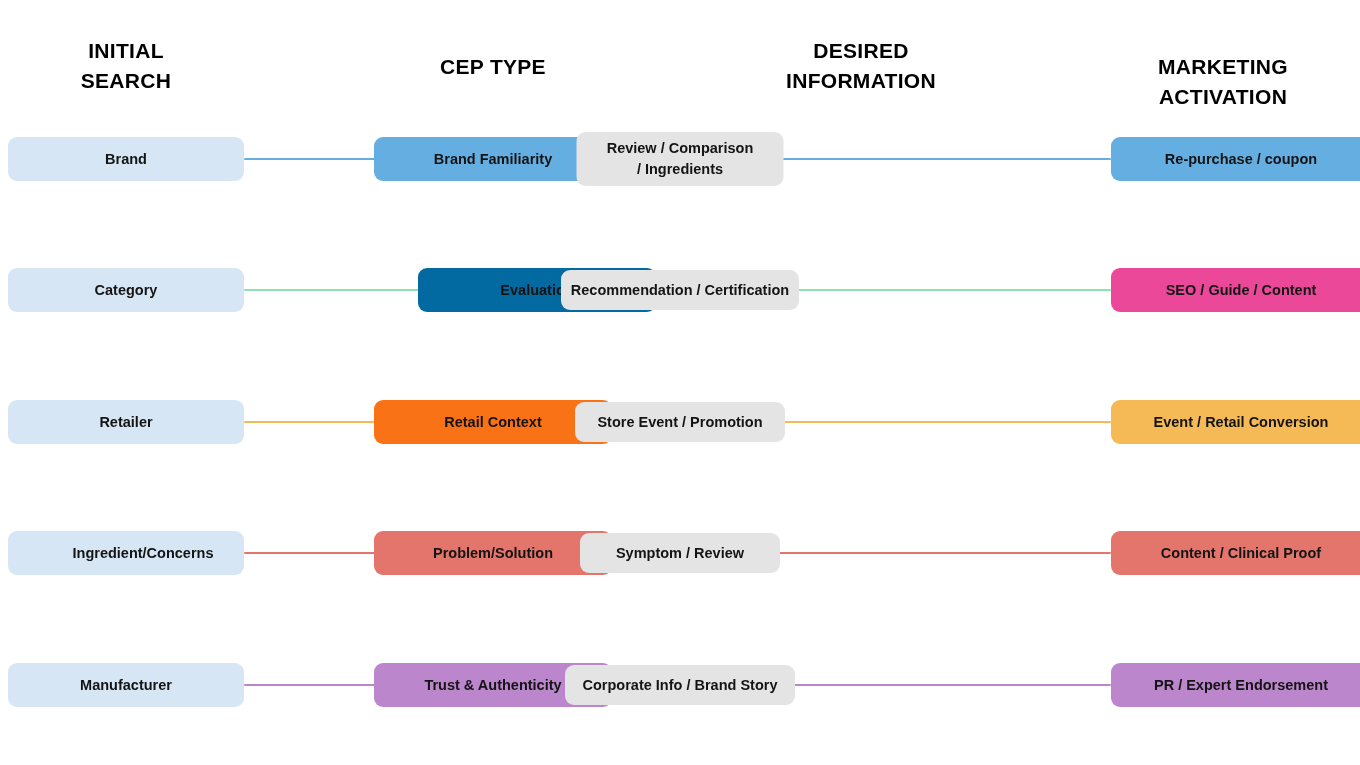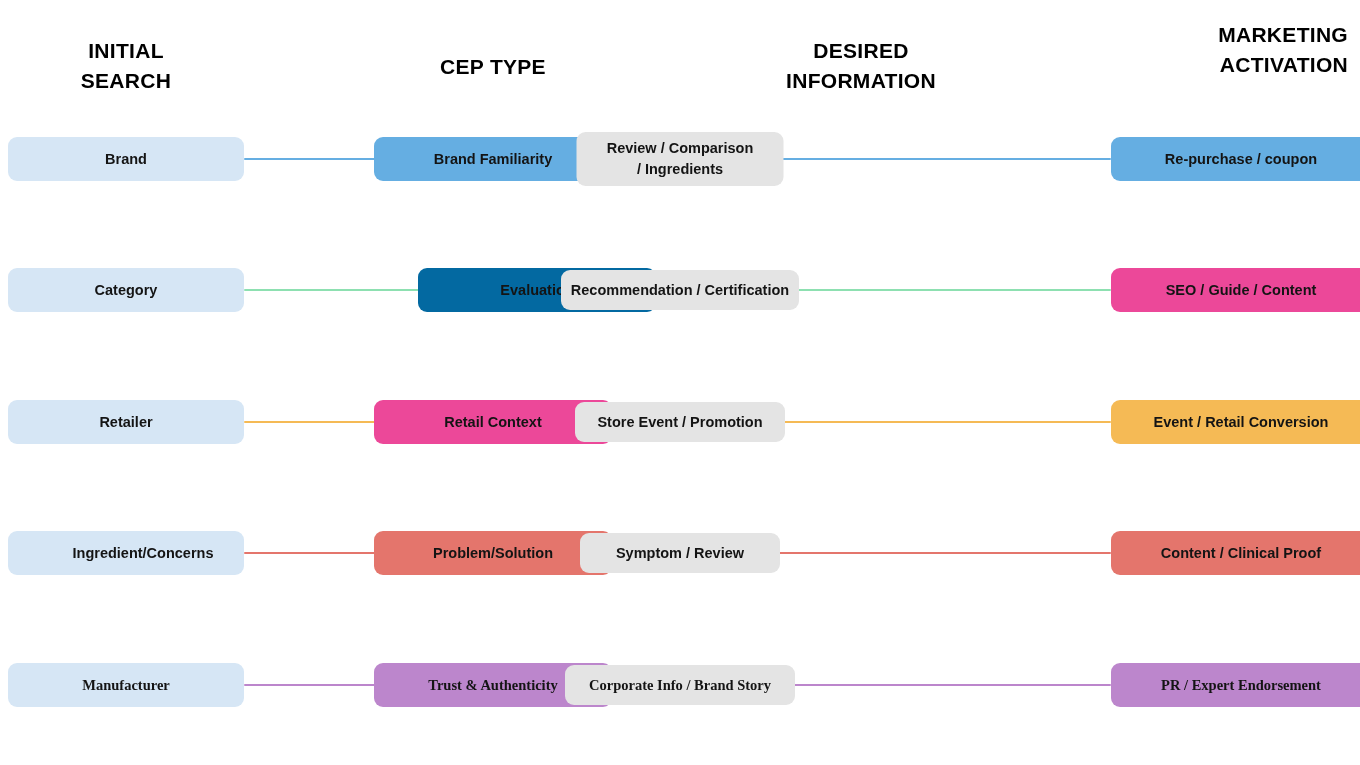--- a/index.html
+++ b/index.html
@@ -30,21 +30,21 @@
     font-weight: bold;
     font-size: 21px;
     line-height: 30px;
     letter-spacing: 0.3px;
     color: #000000;
     white-space: pre-line;
   }
   .col-header.c0 { left: 8px;    width: 236px; top: 36px; }
   .col-header.c1 { left: 374px;  width: 238px; top: 52px; }
   .col-header.c2 { left: 730px;  width: 262px; top: 36px; }
-  .col-header.c3 { left: 1098px; width: 250px; top: 20px; text-align: right; }
+  .col-header.c3 { left: 1098px; width: 250px; top: 52px; }
 
   
   .row {
     position: absolute;
     left: 0;
     width: 1360px;
     height: 46px;
   }
 
   
@@ -110,32 +110,32 @@
       <div class="row" style="top: 267px;">
         <div class="link" style="left: 244px; width: 867px; background: rgb(141, 224, 177);"></div>
         <div class="node c0 mid" style="background: rgb(214, 230, 245);">Category</div>
         <div class="node c1 mid" style="background: #0369a1; margin-left: 44px;">Evaluation</div>
         <div class="node c2 short" style="background: rgb(228, 228, 228); width: 238px;">Recommendation / Certification</div>
         <div class="node c3 mid" style="background: #ec4899;">SEO / Guide / Content</div>
       </div>
       <div class="row" style="top: 399px;">
         <div class="link" style="left: 244px; width: 867px; background: rgb(245, 186, 85);"></div>
         <div class="node c0 mid" style="background: rgb(214, 230, 245);">Retailer</div>
-        <div class="node c1 mid" style="background: #ec4899;">Retail Context</div>
+        <div class="node c1 mid" style="background: #f97316;">Retail Context</div>
         <div class="node c2 short" style="background: rgb(228, 228, 228); width: 210px;">Store Event / Promotion</div>
         <div class="node c3 mid" style="background: rgb(245, 186, 85);">Event / Retail Conversion</div>
       </div>
       <div class="row" style="top: 530px;">
         <div class="link" style="left: 244px; width: 867px; background: rgb(228, 117, 108);"></div>
         <div class="node c0 mid" style="background: rgb(214, 230, 245); padding-left: 40px;">Ingredient/Concerns</div>
         <div class="node c1 mid" style="background: rgb(228, 117, 108);">Problem/Solution</div>
         <div class="node c2 short" style="background: rgb(228, 228, 228); width: 200px;">Symptom / Review</div>
         <div class="node c3 mid" style="background: rgb(228, 117, 108);">Content / Clinical Proof</div>
       </div>
-      <div class="row" style="top: 662px; font-family: Liberation Serif, serif;">
+      <div class="row" style="top: 662px;">
         <div class="link" style="left: 244px; width: 867px; background: rgb(188, 134, 204);"></div>
         <div class="node c0 mid" style="background: rgb(214, 230, 245);">Manufacturer</div>
         <div class="node c1 mid" style="background: rgb(188, 134, 204);">Trust &amp; Authenticity</div>
         <div class="node c2 short" style="background: rgb(228, 228, 228); width: 230px;">Corporate Info / Brand Story</div>
         <div class="node c3 mid" style="background: rgb(188, 134, 204);">PR / Expert Endorsement</div>
       </div>
     </div>
 
 </div>
 

